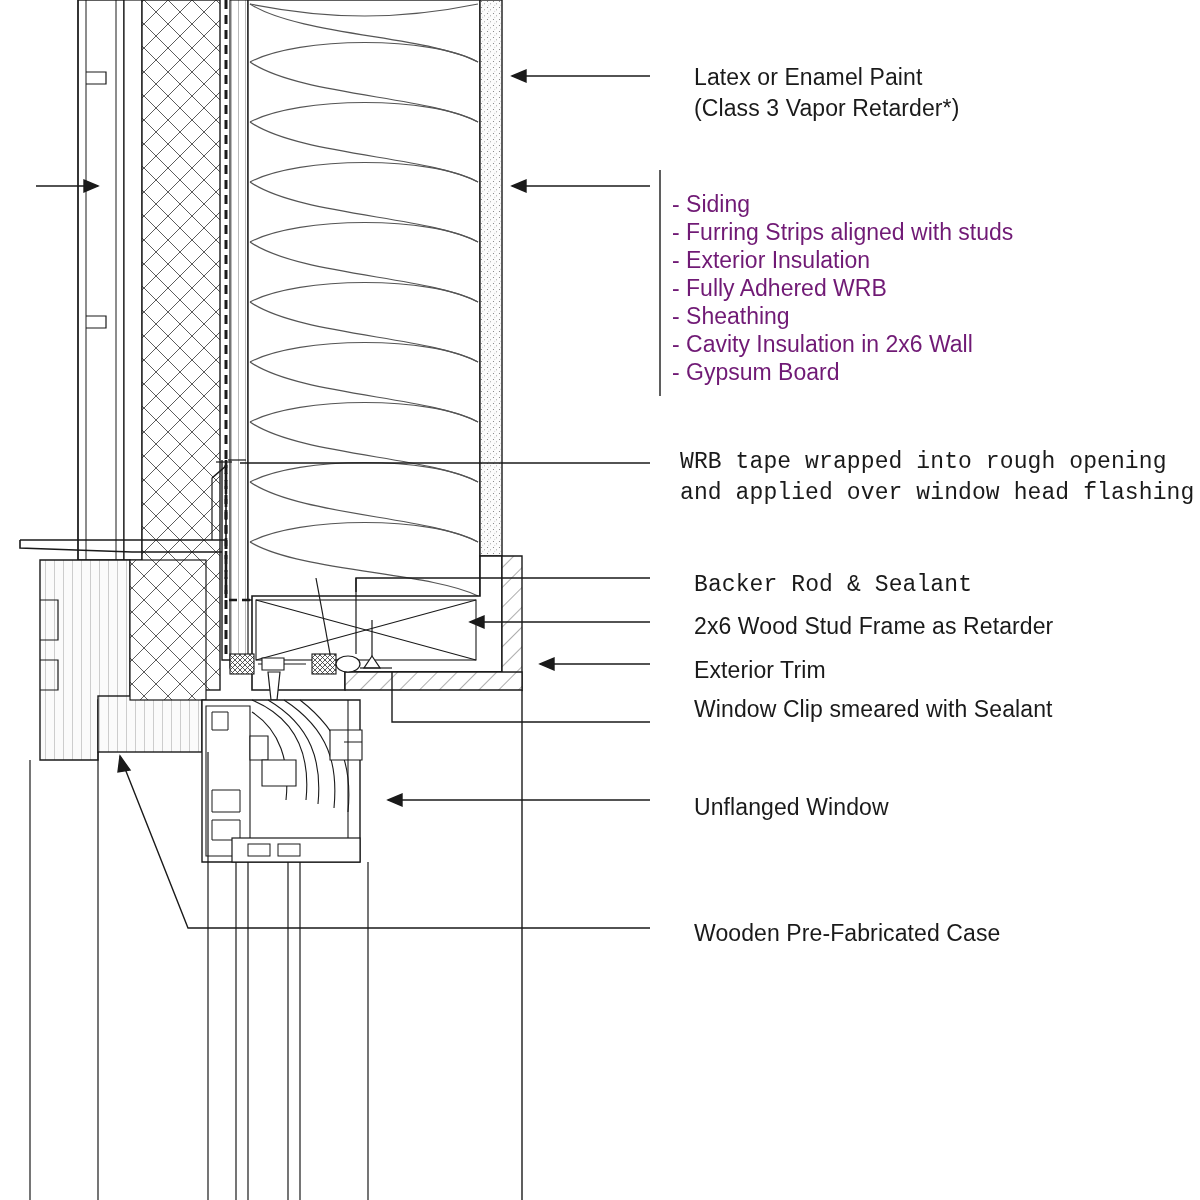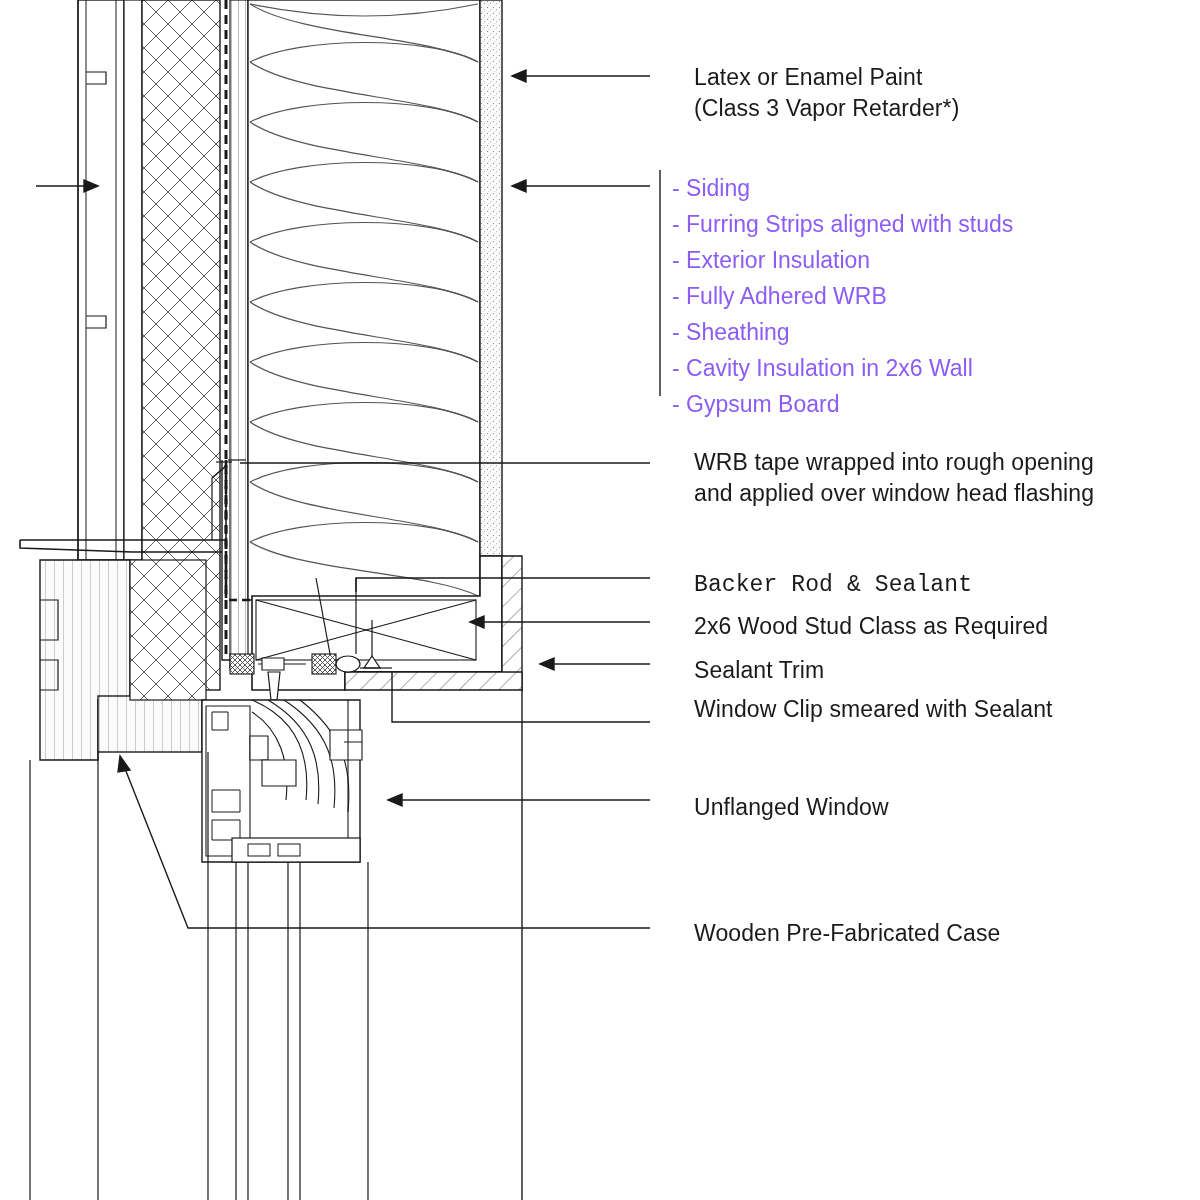--- a/index.html
+++ b/index.html
@@ -28,24 +28,25 @@
     font-size: 23px;
     line-height: 31px;
     white-space: pre;
     letter-spacing: 0.1px;
   }
   .label.multiline {
     white-space: pre-line;
   }
   .list-label {
     position: absolute;
-    color: #8b5cf6;
+    color: #701a75;
     font-size: 23px;
-    line-height: 36px;
+    line-height: 28px;
     white-space: pre-line;
+    margin-top: 20px;
   }
 </style>
 </head>
 <body>
 
 <div id="stage">
 
   <svg class="drawing" viewBox="0 0 1200 1200">
     <defs>
       <pattern id="crossHatch" width="24" height="24" patternUnits="userSpaceOnUse">
@@ -268,28 +269,28 @@
 (Class 3 Vapor Retarder*)</div>
 
   <div class="list-label" style="left:672px; top:170px;">- Siding
 - Furring Strips aligned with studs
 - Exterior Insulation
 - Fully Adhered WRB
 - Sheathing
 - Cavity Insulation in 2x6 Wall
 - Gypsum Board</div>
 
-  <div class="label multiline" style="left:694px; top:447px;">WRB tape wrapped into rough opening
+  <div class="label multiline" style="left:680px; top:447px;font-family:Liberation Mono, monospace;">WRB tape wrapped into rough opening
 and applied over window head flashing</div>
 
   <div class="label" style="left:694px; top:570px;font-family:Liberation Mono, monospace;">Backer Rod &amp; Sealant</div>
 
-  <div class="label" style="left:694px; top:611px;">2x6 Wood Stud Class as Required</div>
-
-  <div class="label" style="left:694px; top:655px;">Sealant Trim</div>
+  <div class="label" style="left:694px; top:611px;">2x6 Wood Stud Frame as Retarder</div>
+
+  <div class="label" style="left:694px; top:655px;">Exterior Trim</div>
 
   <div class="label" style="left:694px; top:694px;">Window Clip smeared with Sealant</div>
 
   <div class="label" style="left:694px; top:918px;">Wooden Pre-Fabricated Case</div>
 
   <div class="label" style="left:694px; top:792px;">Unflanged Window</div>
 
 </div>
 
 </body></html>

